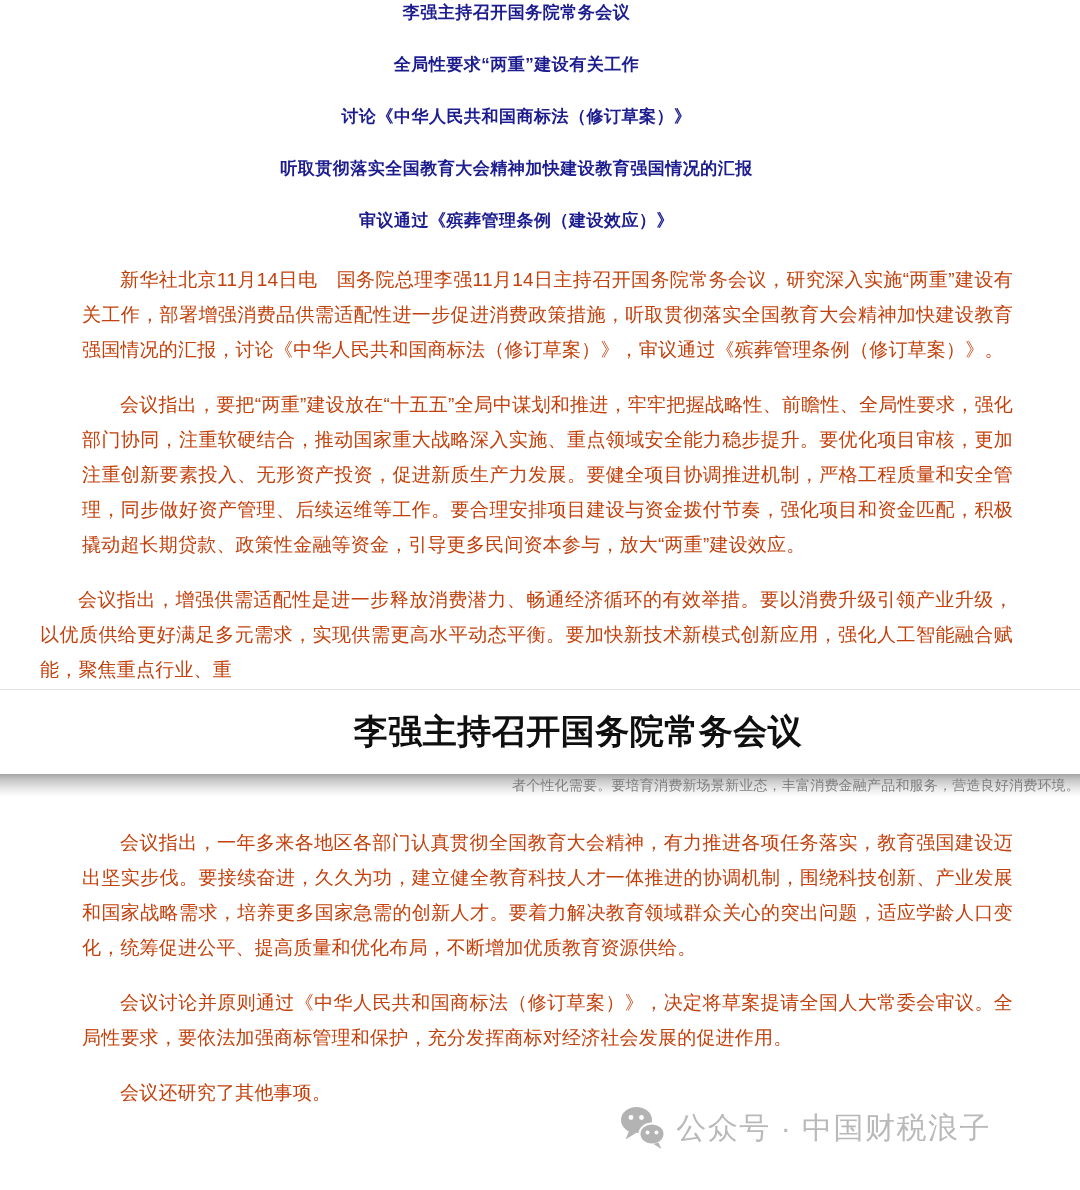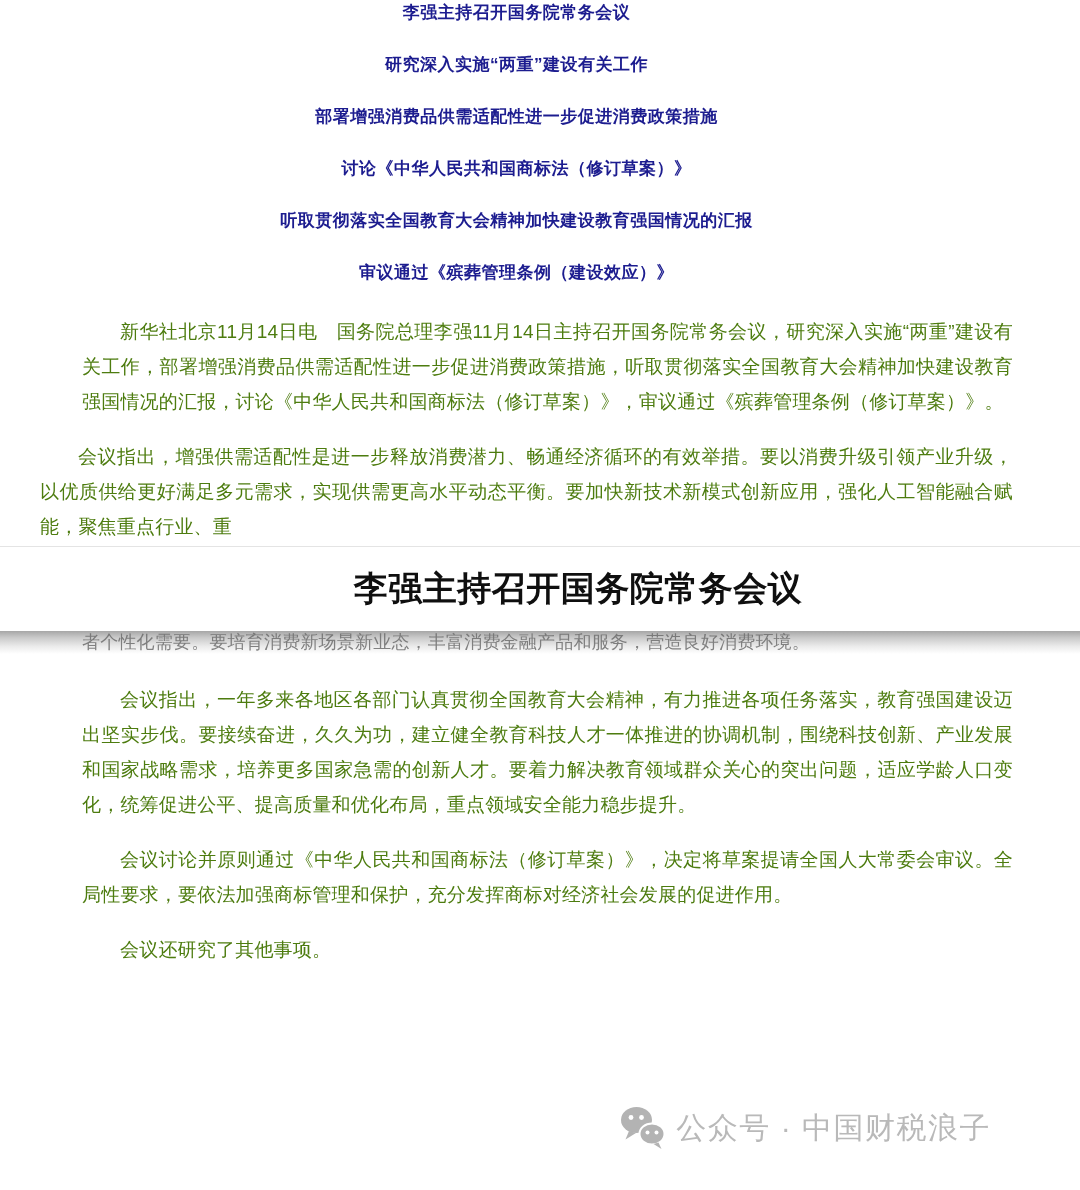--- a/index.html
+++ b/index.html
@@ -18,21 +18,21 @@
     font-weight: 700;
     font-size: 17px;
     line-height: 22px;
     margin: 0 0 30px 0;
     letter-spacing: 0.5px;
   }
 
   
   .article-text {
     margin: 0 20px 20px 82px;
-    color: #4d7c0f;
+    color: #c2410c;
     font-size: 19px;
     line-height: 35px;
     text-align: justify;
     text-indent: 2em;
     letter-spacing: 0.2px;
   }
   .article-text.cut { margin-bottom: 0; margin-left: 40px; }
 
   
   .banner {
@@ -54,26 +54,27 @@
 
   
   .dim-strip {
     width: 1080px; height: 23px;
     overflow: hidden;
     background: linear-gradient(180deg, #a6a6a6 0%, #c9c9c9 28%, #ececec 68%, #ffffff 100%);
   }
   .dim-strip span {
     display: block;
     margin-left: 82px;
-    font-size: 18px;
+    font-size: 14px;
     line-height: 23px;
     color: #6e6e6e;
     opacity: 0.85;
     letter-spacing: 0.2px;
     white-space: nowrap;
+    text-align: right;
   }
 
   .after-banner { padding-top: 28px; }
 
   
   .watermark {
     position: absolute;
     right: 42px; bottom: 40px;
     display: flex; align-items: center;
     color: #b9b9b9;
@@ -83,42 +84,42 @@
   }
   .watermark svg { margin-right: 10px; display: block; }
 </style>
 </head>
 <body>
 
 <div class="page">
 
   <div class="headlines">
     <div class="headline">李强主持召开国务院常务会议</div>
-    <div class="headline">研究深入实施“两重”建设有关工作</div>
-    <div class="headline">部署增强消费品供需适配性进一步促进消费政策措施</div>
+    <div class="headline">全局性要求“两重”建设有关工作</div>
     <div class="headline">讨论《中华人民共和国商标法（修订草案）》</div>
     <div class="headline">听取贯彻落实全国教育大会精神加快建设教育强国情况的汇报</div>
     <div class="headline">审议通过《殡葬管理条例（建设效应）》</div>
   </div>
 
   <div>
     <p class="article-text">新华社北京11月14日电　国务院总理李强11月14日主持召开国务院常务会议，研究深入实施“两重”建设有关工作，部署增强消费品供需适配性进一步促进消费政策措施，听取贯彻落实全国教育大会精神加快建设教育强国情况的汇报，讨论《中华人民共和国商标法（修订草案）》，审议通过《殡葬管理条例（修订草案）》。</p>
+    <p class="article-text">会议指出，要把“两重”建设放在“十五五”全局中谋划和推进，牢牢把握战略性、前瞻性、全局性要求，强化部门协同，注重软硬结合，推动国家重大战略深入实施、重点领域安全能力稳步提升。要优化项目审核，更加注重创新要素投入、无形资产投资，促进新质生产力发展。要健全项目协调推进机制，严格工程质量和安全管理，同步做好资产管理、后续运维等工作。要合理安排项目建设与资金拨付节奏，强化项目和资金匹配，积极撬动超长期贷款、政策性金融等资金，引导更多民间资本参与，放大“两重”建设效应。</p>
     <p class="article-text cut">会议指出，增强供需适配性是进一步释放消费潜力、畅通经济循环的有效举措。要以消费升级引领产业升级，以优质供给更好满足多元需求，实现供需更高水平动态平衡。要加快新技术新模式创新应用，强化人工智能融合赋能，聚焦重点行业、重</p>
   </div>
 
   <div class="banner">
     <div class="banner-title">李强主持召开国务院常务会议</div>
   </div>
 
   <div class="dim-strip">
     <span>者个性化需要。要培育消费新场景新业态，丰富消费金融产品和服务，营造良好消费环境。</span>
   </div>
 
   <div class="after-banner">
-    <p class="article-text">会议指出，一年多来各地区各部门认真贯彻全国教育大会精神，有力推进各项任务落实，教育强国建设迈出坚实步伐。要接续奋进，久久为功，建立健全教育科技人才一体推进的协调机制，围绕科技创新、产业发展和国家战略需求，培养更多国家急需的创新人才。要着力解决教育领域群众关心的突出问题，适应学龄人口变化，统筹促进公平、提高质量和优化布局，重点领域安全能力稳步提升。</p>
+    <p class="article-text">会议指出，一年多来各地区各部门认真贯彻全国教育大会精神，有力推进各项任务落实，教育强国建设迈出坚实步伐。要接续奋进，久久为功，建立健全教育科技人才一体推进的协调机制，围绕科技创新、产业发展和国家战略需求，培养更多国家急需的创新人才。要着力解决教育领域群众关心的突出问题，适应学龄人口变化，统筹促进公平、提高质量和优化布局，不断增加优质教育资源供给。</p>
     <p class="article-text">会议讨论并原则通过《中华人民共和国商标法（修订草案）》，决定将草案提请全国人大常委会审议。全局性要求，要依法加强商标管理和保护，充分发挥商标对经济社会发展的促进作用。</p>
     <p class="article-text">会议还研究了其他事项。</p>
   </div>
 
   <div class="watermark">
     <svg width="46" height="44" viewBox="0 0 46 44" aria-hidden="true">
       <g fill="#b3b3b3">
         <ellipse cx="16.5" cy="14" rx="15.5" ry="13"></ellipse>
         <path d="M9 25 L5.5 33.5 L16 27 Z"></path>
       </g>

